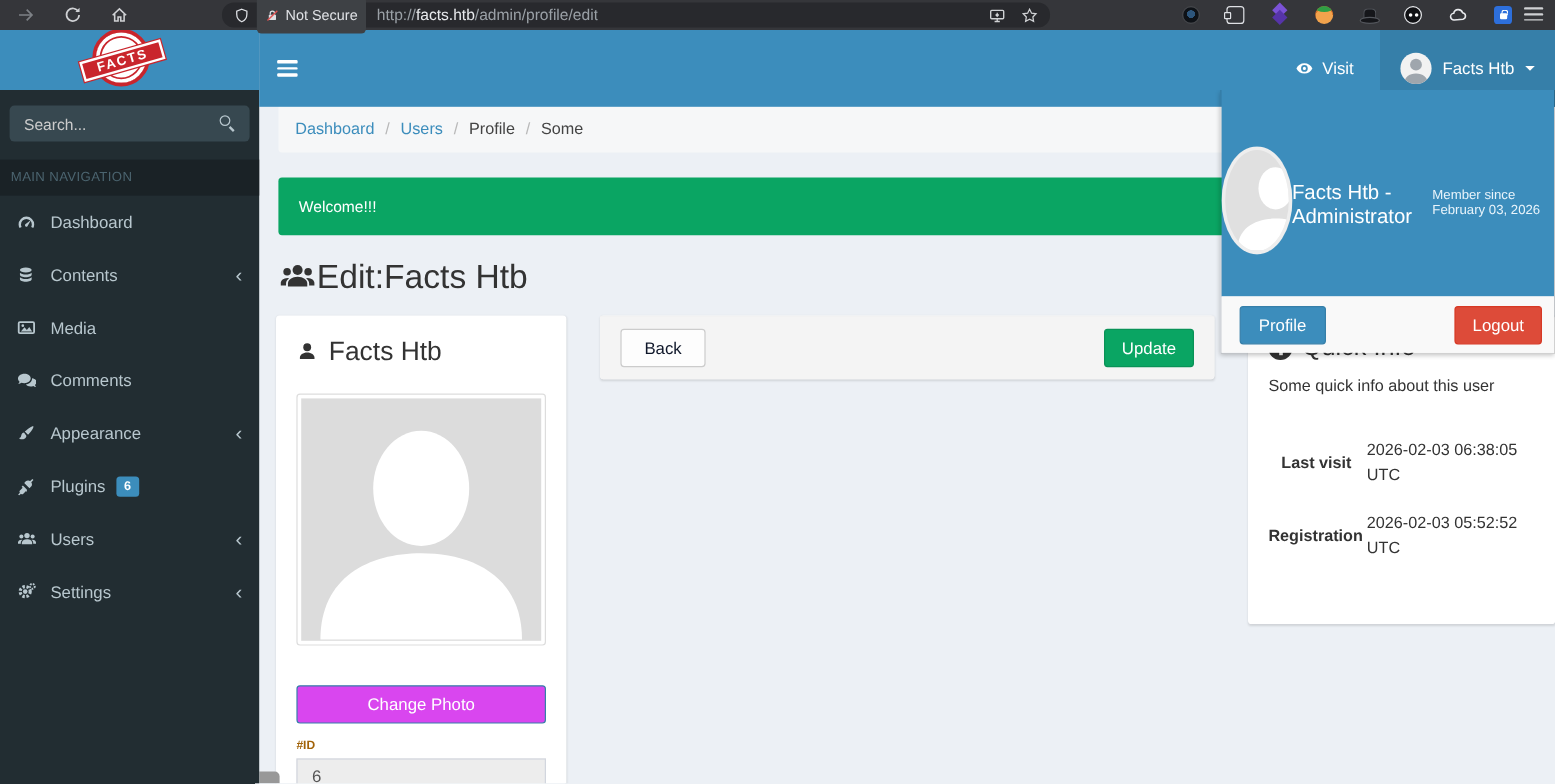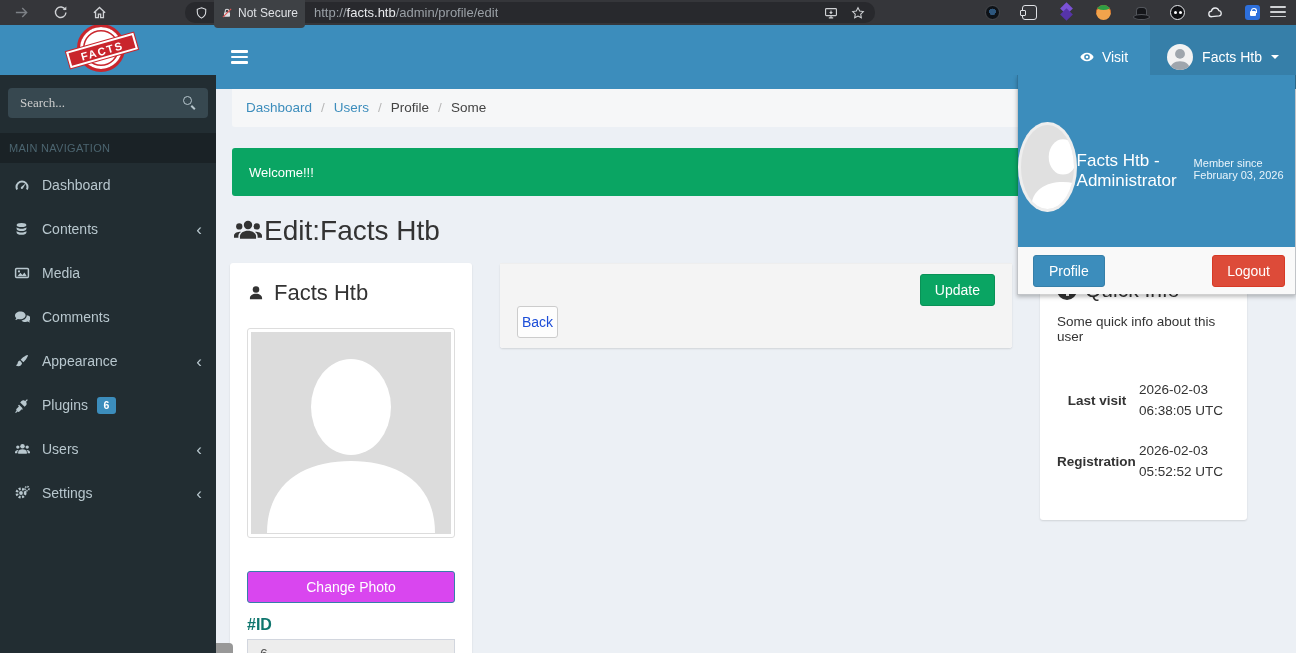--- a/index.html
+++ b/index.html
@@ -41,21 +41,21 @@
   .menu-btn{position:absolute;right:10px;top:6px;width:16px;display:flex;flex-direction:column;gap:3px;}
   .menu-btn i{height:1.8px;background:#cfd1d4;border-radius:1px;}
 
   
   .sidebar{position:absolute;left:0;top:25px;width:216px;height:628px;background:#222d32;z-index:20;}
   .logo-area{height:50px;background:#3c8dbc;position:relative;}
   .stamp{position:absolute;left:71px;top:-3px;width:62px;height:58px;}
   .stamp .circle{position:absolute;left:6px;top:2px;width:48px;height:48px;border-radius:50%;background:#fff;border:3px solid #c9252c;box-shadow:inset 0 0 0 3px #fff, inset 0 0 0 4.5px #c9252c;}
   .stamp .banner{position:absolute;left:-4px;top:20px;width:70px;height:17px;background:#c9252c;border:2px solid #fff;box-shadow:0 0 0 1px #c9252c;transform:rotate(-16deg);display:flex;align-items:center;justify-content:center;color:#fff;font-weight:bold;font-size:11px;letter-spacing:1.5px;}
   .search-row{margin:13px 8px 0 8px;position:relative;}
-  .search-input{width:100%;height:30px;background:#374850;border:none;border-radius:4px;color:#22c55e;font-size:13px;padding:0 32px 0 12px;font-family:Liberation Serif, serif;outline:none;}
+  .search-input{width:100%;height:30px;background:#374850;border:none;border-radius:4px;color:#22c55e;font-size:13px;padding:0 32px 0 12px;font-family:Liberation Sans, sans-serif;outline:none;}
   .search-input::placeholder{color:#ccc;}
   .search-btn{position:absolute;right:4px;top:0;width:28px;height:30px;background:transparent;border:none;cursor:pointer;}
   .mag{position:absolute;right:12px;top:8px;width:9px;height:9px;border:1.6px solid #b8c7ce;border-radius:50%;}
   .mag::after{content:"";position:absolute;left:8px;top:8px;width:5px;height:1.6px;background:#b8c7ce;transform:rotate(45deg);transform-origin:0 0;}
   .nav-header{margin-top:15px;background:#1a2226;color:#4b646f;font-size:11px;padding:9px 9px;letter-spacing:.3px;}
   .menu{list-style:none;}
   .menu-item{height:44px;display:flex;align-items:center;padding:0 14px;color:#b8c7ce;font-size:14px;cursor:pointer;}
   .menu-item .mi{width:24px;display:flex;justify-content:flex-start;color:#b8c7ce;}
   .menu-item .lbl{margin-left:4px;}
   .menu-item .chev{margin-left:auto;font-size:17px;color:#b8c7ce;line-height:1;}
@@ -83,38 +83,38 @@
   .page-title .t{font-size:28px;}
   .row{position:absolute;left:14px;top:188px;display:flex;gap:28px;align-items:flex-start;}
 
   .card{background:#fff;border-radius:3px;box-shadow:0 1px 2px rgba(0,0,0,.12);}
   .card-profile{width:242px;padding:17px;height:470px;}
   .card-head{display:flex;align-items:center;gap:9px;color:#333;font-size:22px;}
   .img-frame{margin-top:22px;border:1px solid #ddd;border-radius:3px;padding:3px;}
   .img-ph{height:202px;background:#dcdcdc;overflow:hidden;}
   .btn{border-radius:3px;font-size:14px;font-family:"Liberation Sans",sans-serif;cursor:pointer;display:inline-flex;align-items:center;justify-content:center;}
   .btn-photo{margin-top:33px;width:100%;height:32px;background:#d946ef;border:1px solid #367fa9;color:#fff;}
-  .id-label{margin-top:13px;font-size:16px;font-weight:bold;color:#0f766e;}
+  .id-label{margin-top:13px;font-size:10px;font-weight:bold;color:#a16207;}
   .id-input{margin-top:5px;width:100%;height:30px;background:#ededed;border:1px solid #d2d6de;color:#555;font-size:14px;padding:0 12px;font-family:"Liberation Sans",sans-serif;}
 
   .card-form{width:512px;}
   .form-body{padding:15px 17px 32px 17px;}
   .form-row{display:flex;align-items:center;margin-bottom:17px;}
   .form-row:last-child{margin-bottom:0;}
   .form-row.top{align-items:flex-start;}
   .form-row.top .flabel{padding-top:10px;}
   .flabel{width:128px;text-align:right;padding-right:16px;font-size:14px;font-weight:bold;color:#333;}
   .finput{flex:1;height:32px;border:1px solid #d2d6de;padding:0 12px;font-size:14px;color:#555;font-family:"Liberation Sans",sans-serif;background:#fff;}
   .ftext{flex:1;height:53px;border:1px solid #d2d6de;padding:6px 12px;font-size:14px;color:#555;font-family:"Liberation Sans",sans-serif;resize:both;background:
     linear-gradient(135deg, transparent 0 80%, #aaa 80% 82%, transparent 82% 86%, #aaa 86% 88%, transparent 88% 92%, #aaa 92% 94%, transparent 94%) bottom right/10px 10px no-repeat;}
   .form-footer{border-top:1px solid #eee;background:#f4f4f4;padding:10px 17px;display:flex;justify-content:space-between;border-radius:0 0 3px 3px;}
-  .btn-back{height:32px;padding:0 4px;background:#fdfdfd;border:1px solid #ccc;color:#1d4ed8;margin-top:32px;}
+  .btn-back{height:32px;padding:0 19px;background:#fdfdfd;border:1px solid #ccc;color:#0f172a;}
   .btn-update{height:32px;padding:0 14px;background:#0aa563;border:1px solid #099257;color:#fff;}
 
-  .card-quick{width:207px;padding:15px 17px;height:257px;}
+  .card-quick{width:256px;padding:15px 17px;height:257px;}
   .qi-head{display:flex;align-items:center;gap:8px;color:#333;}
   .qi-head .t{font-size:21px;}
   .qi-sub{margin-top:12px;font-size:13.5px;color:#333;}
   .qi-rows{margin-top:36px;}
   .qi-row{display:flex;margin-bottom:19px;}
   .qi-label{width:80px;font-size:13.5px;font-weight:bold;color:#333;text-align:center;align-self:center;line-height:1.5;}
   .qi-label.wide{text-align:left;width:80px;}
   .qi-value{flex:1;font-size:13.5px;color:#333;line-height:1.55;padding-left:2px;}
 
   

